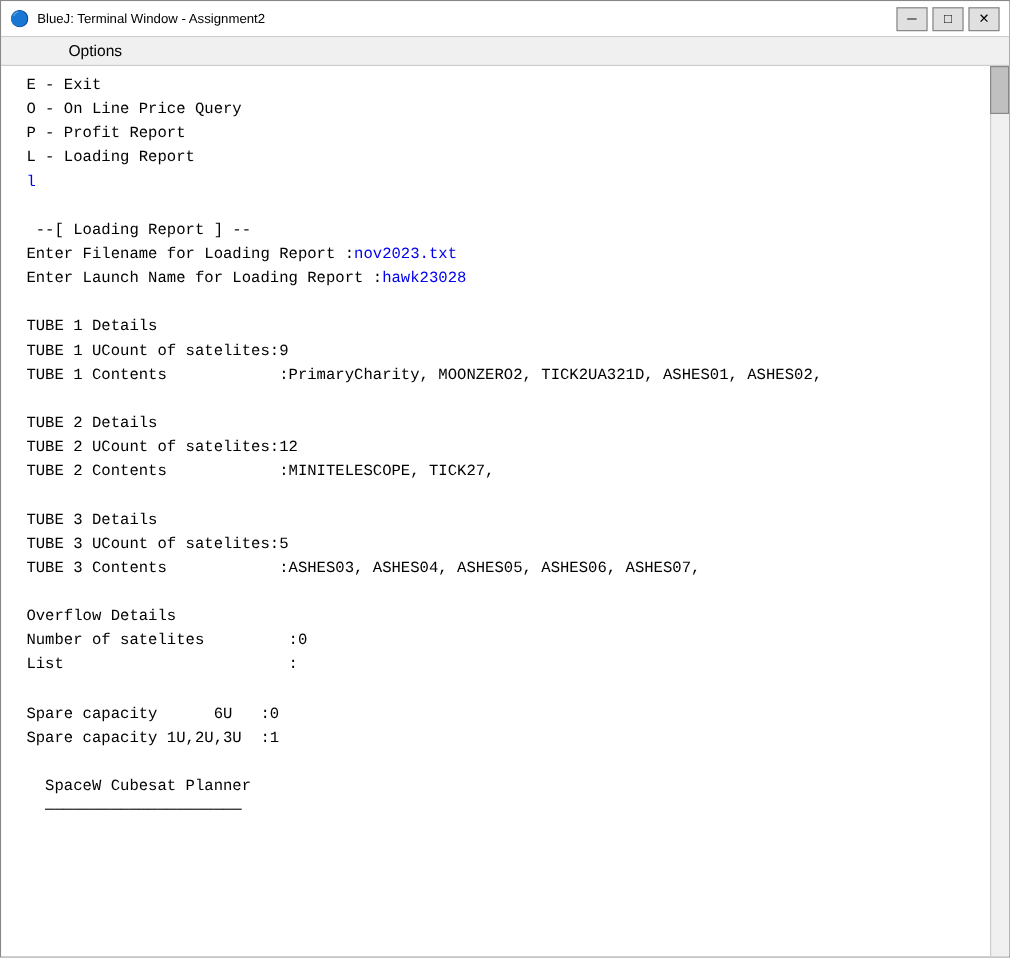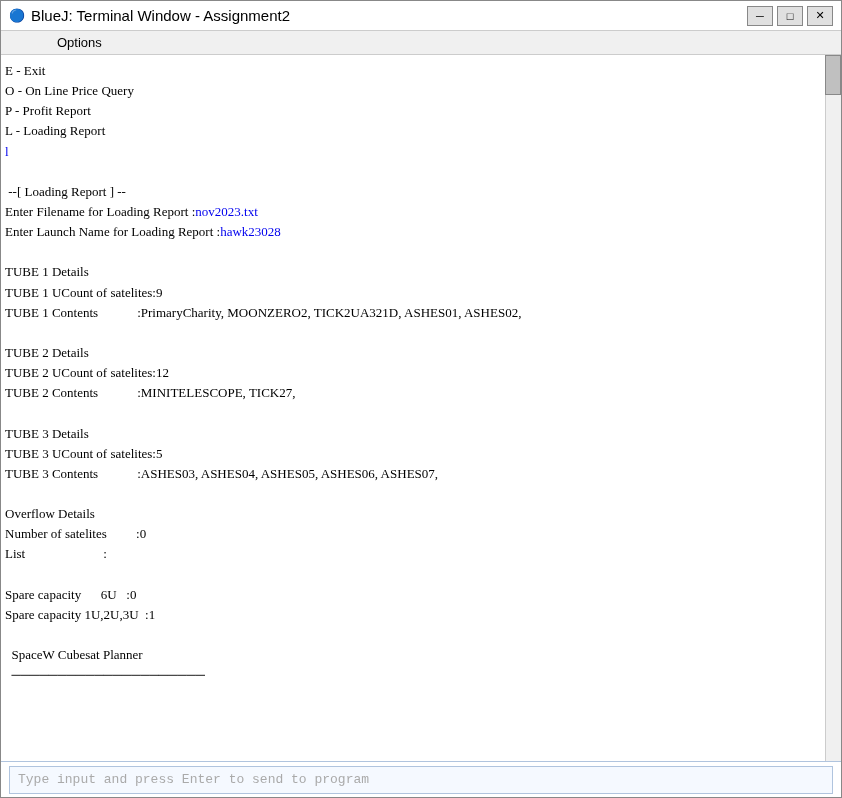--- a/index.html
+++ b/index.html
@@ -46,21 +46,21 @@
 
     .title-bar-icon {
       width: 16px;
       height: 16px;
       display: flex;
       align-items: center;
       justify-content: center;
     }
 
     .title-bar-title {
-      font-size: 15px;
+      font-size: 11px;
       color: #000;
     }
 
     .title-bar-controls {
       display: flex;
       align-items: center;
       gap: 4px;
     }
 
     .title-bar-btn {
@@ -97,22 +97,22 @@
       flex: 1;
       background: #ffffff;
       display: flex;
       flex-direction: column;
       overflow: hidden;
       position: relative;
     }
 
     .terminal-output {
       flex: 1;
-      padding: 6px 4px;
-      font-family: Liberation Serif, serif;
+      padding: 6px 21px;
+      font-family: Liberation Mono, monospace;
       font-size: 13px;
       line-height: 1.55;
       color: #000000;
       overflow-y: auto;
       white-space: pre;
     }
 
     .scrollbar-track {
       position: absolute;
       right: 0;
@@ -211,16 +211,13 @@
 
 <span>  SpaceW Cubesat Planner</span>
 <span>  ─────────────────────</span>
 </div>
 
     <div class="scrollbar-track">
       <div class="scrollbar-thumb"></div>
     </div>
   </div>
 
-  <div class="terminal-input-bar">
-    <input class="terminal-input" type="text" placeholder="Type input and press Enter to send to program" style="">
-  </div>
 </div>
 
 </body></html>

